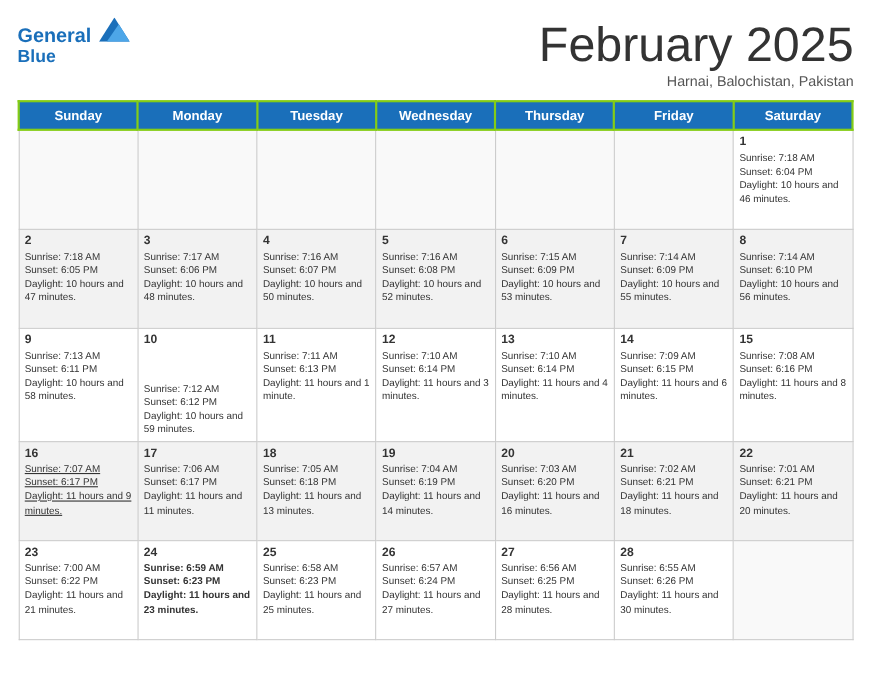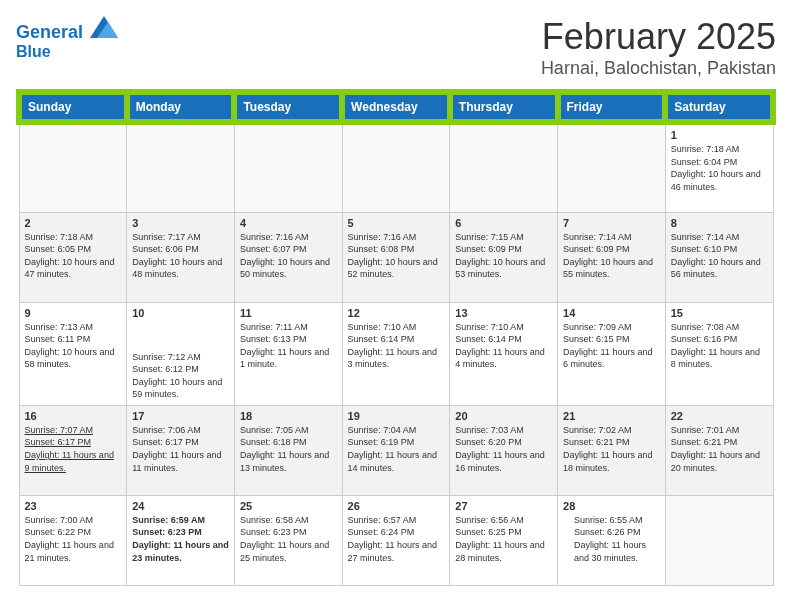--- a/index.html
+++ b/index.html
@@ -31,40 +31,40 @@
     }
     .logo-icon {
       width: 28px;
       height: 22px;
       margin-left: 2px;
     }
     .title-block {
       text-align: right;
     }
     .month-title {
-      font-size: 36px;
+      font-size: 44px;
       color: #333;
       font-weight: normal;
     }
     .location {
-      font-size: 18px;
+      font-size: 13px;
       color: #555;
     }
     .calendar {
       width: 100%;
       border-collapse: collapse;
     }
     .calendar th {
       background-color: #1a6fba;
       color: #fff;
       font-size: 12px;
       font-weight: bold;
       padding: 5px 6px;
-      text-align: left;
-      border: 6px solid #84cc16;
+      text-align: center;
+      border: 2px solid #84cc16;
     }
     .calendar td {
       vertical-align: top;
       border: 1px solid #ccc;
       padding: 4px 5px;
       width: calc(100% / 7);
       font-size: 9.5px;
       color: #333;
       height: 90px;
       background: #fff;
@@ -296,20 +296,20 @@
 Daylight: 11 hours and 27 minutes.</div>
         </td>
         <td>
           <div class="day-num">27</div>
           <div class="day-info" style="white-space: pre-line;">Sunrise: 6:56 AM
 Sunset: 6:25 PM
 Daylight: 11 hours and 28 minutes.</div>
         </td>
         <td>
           <div class="day-num">28</div>
-          <div class="day-info" style="white-space: pre-line; margin-left: 11px;">Sunrise: 6:55 AM
+          <div class="day-info" style="white-space: pre-line;">Sunrise: 6:55 AM
 Sunset: 6:26 PM
 Daylight: 11 hours and 30 minutes.</div>
         </td>
         <td class="empty"></td>
       </tr>
     </tbody>
 </table>
 
 </body></html>

